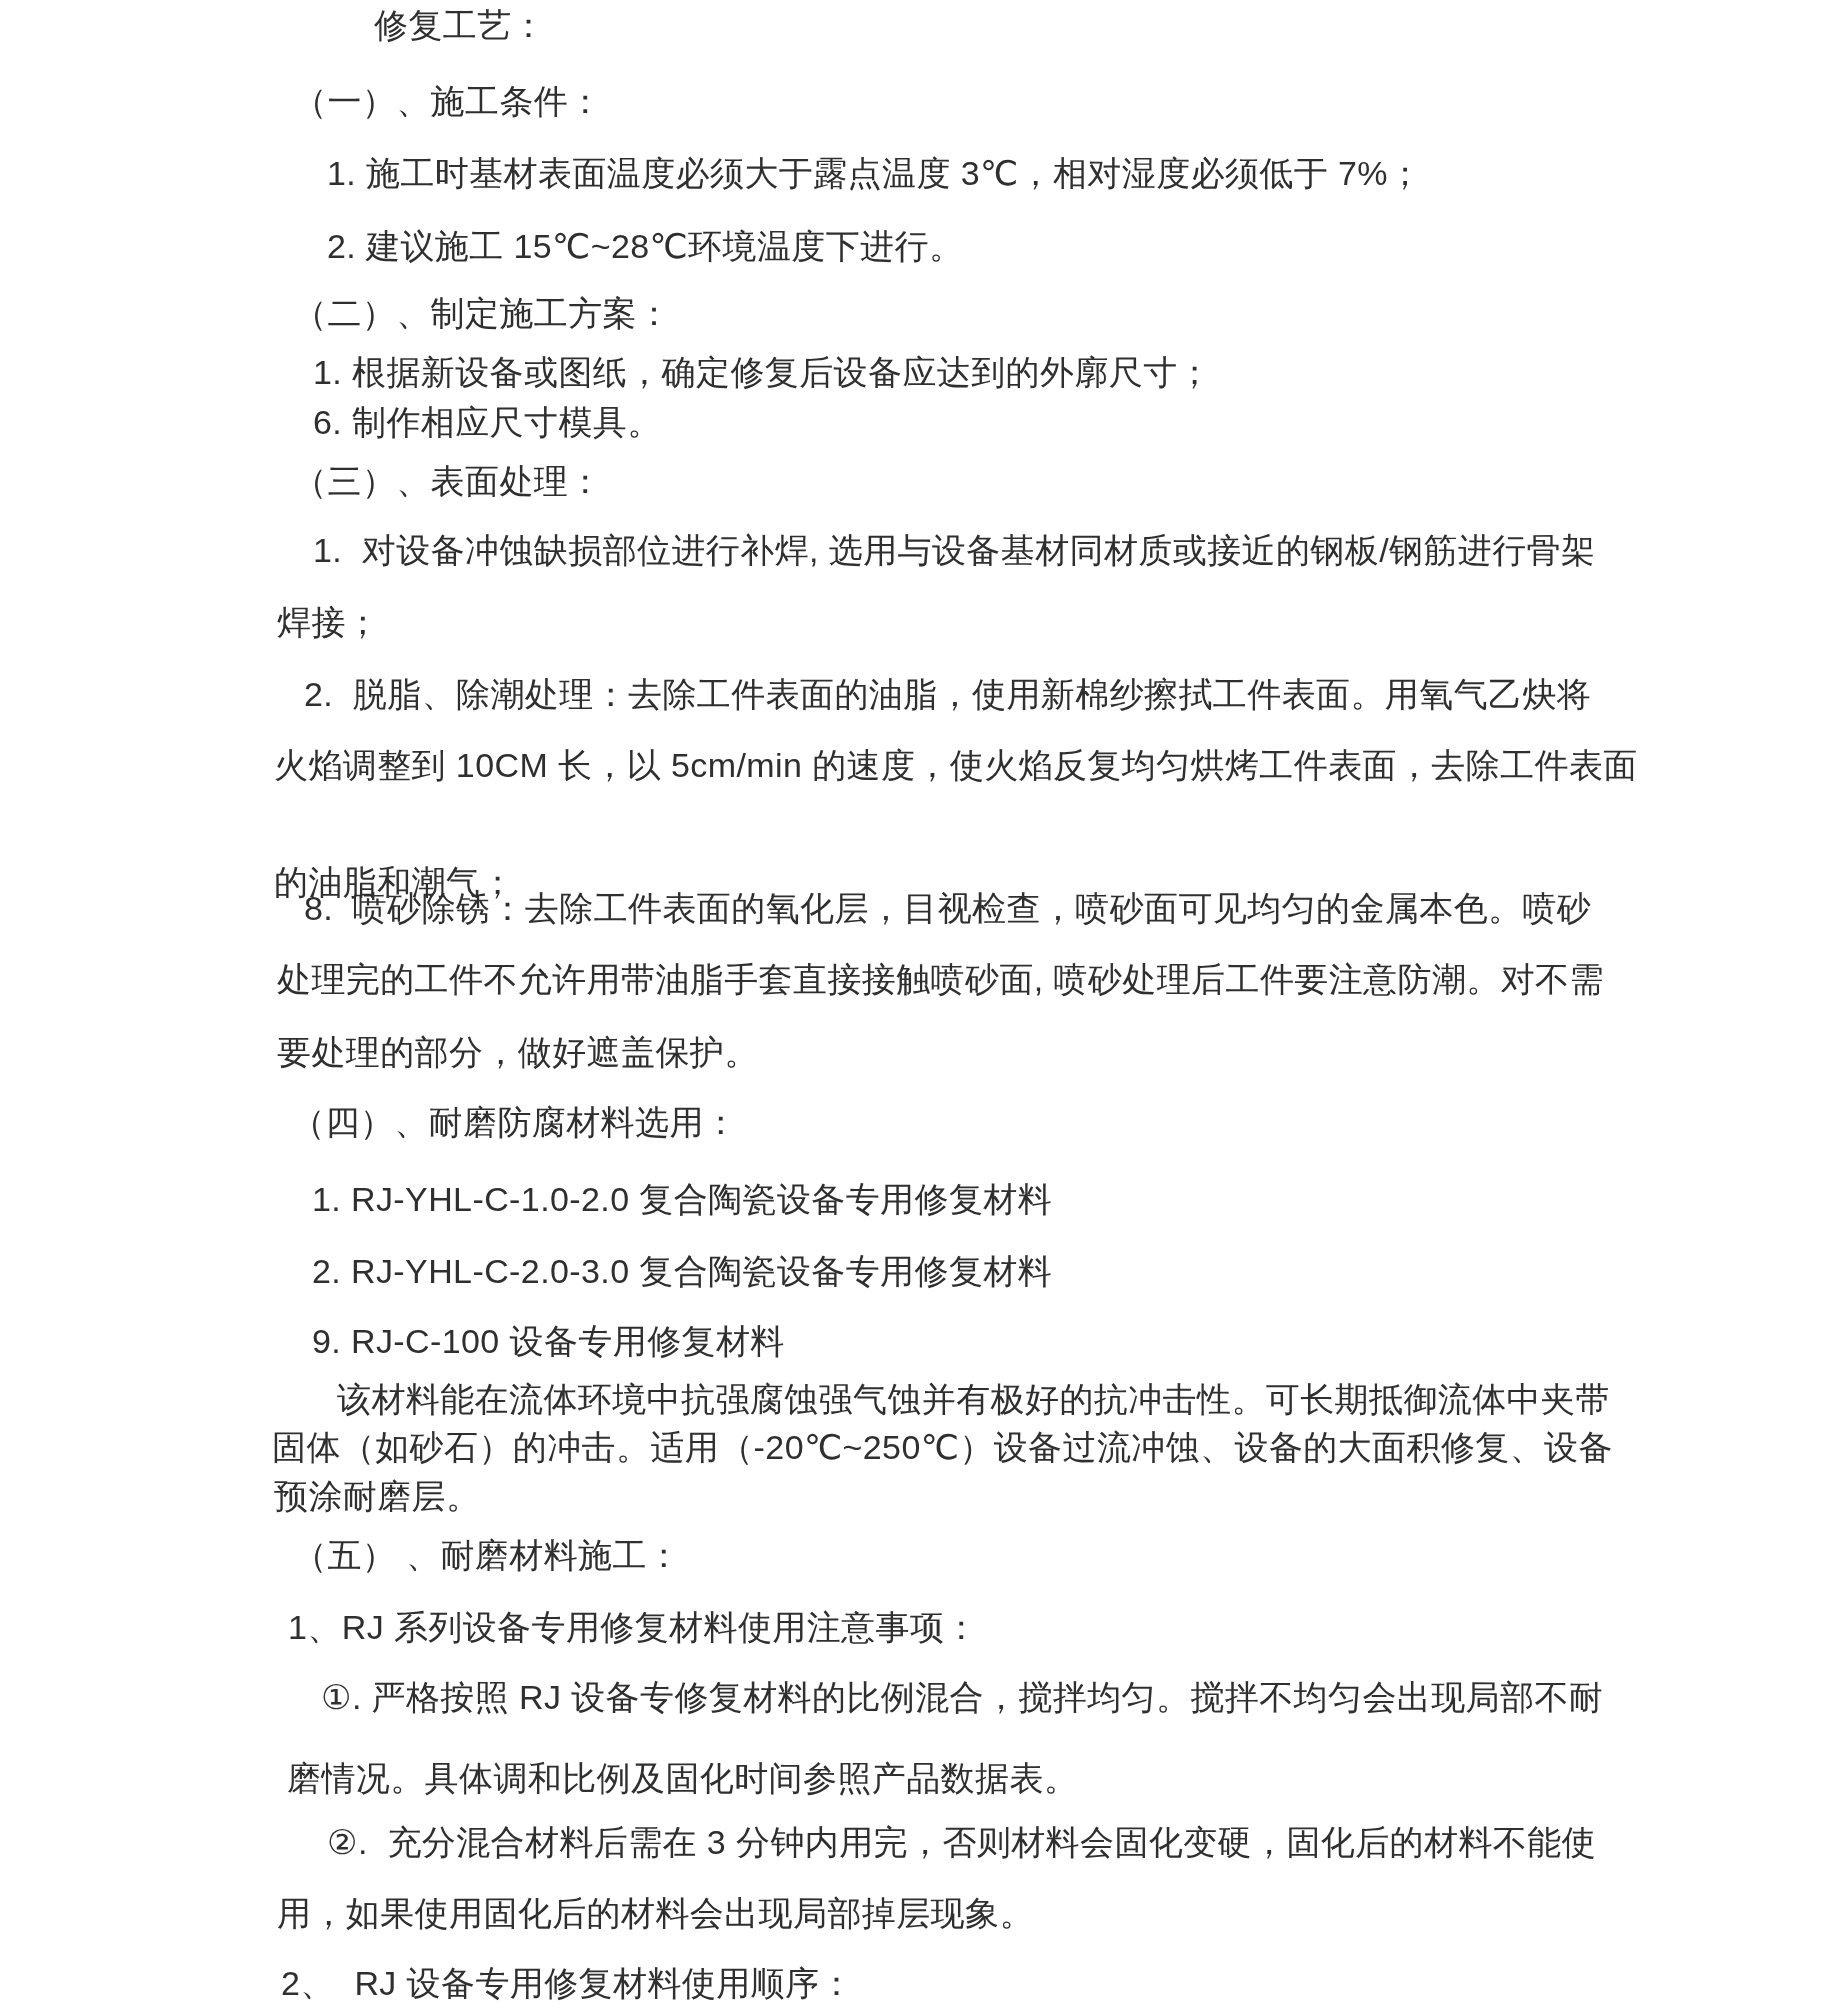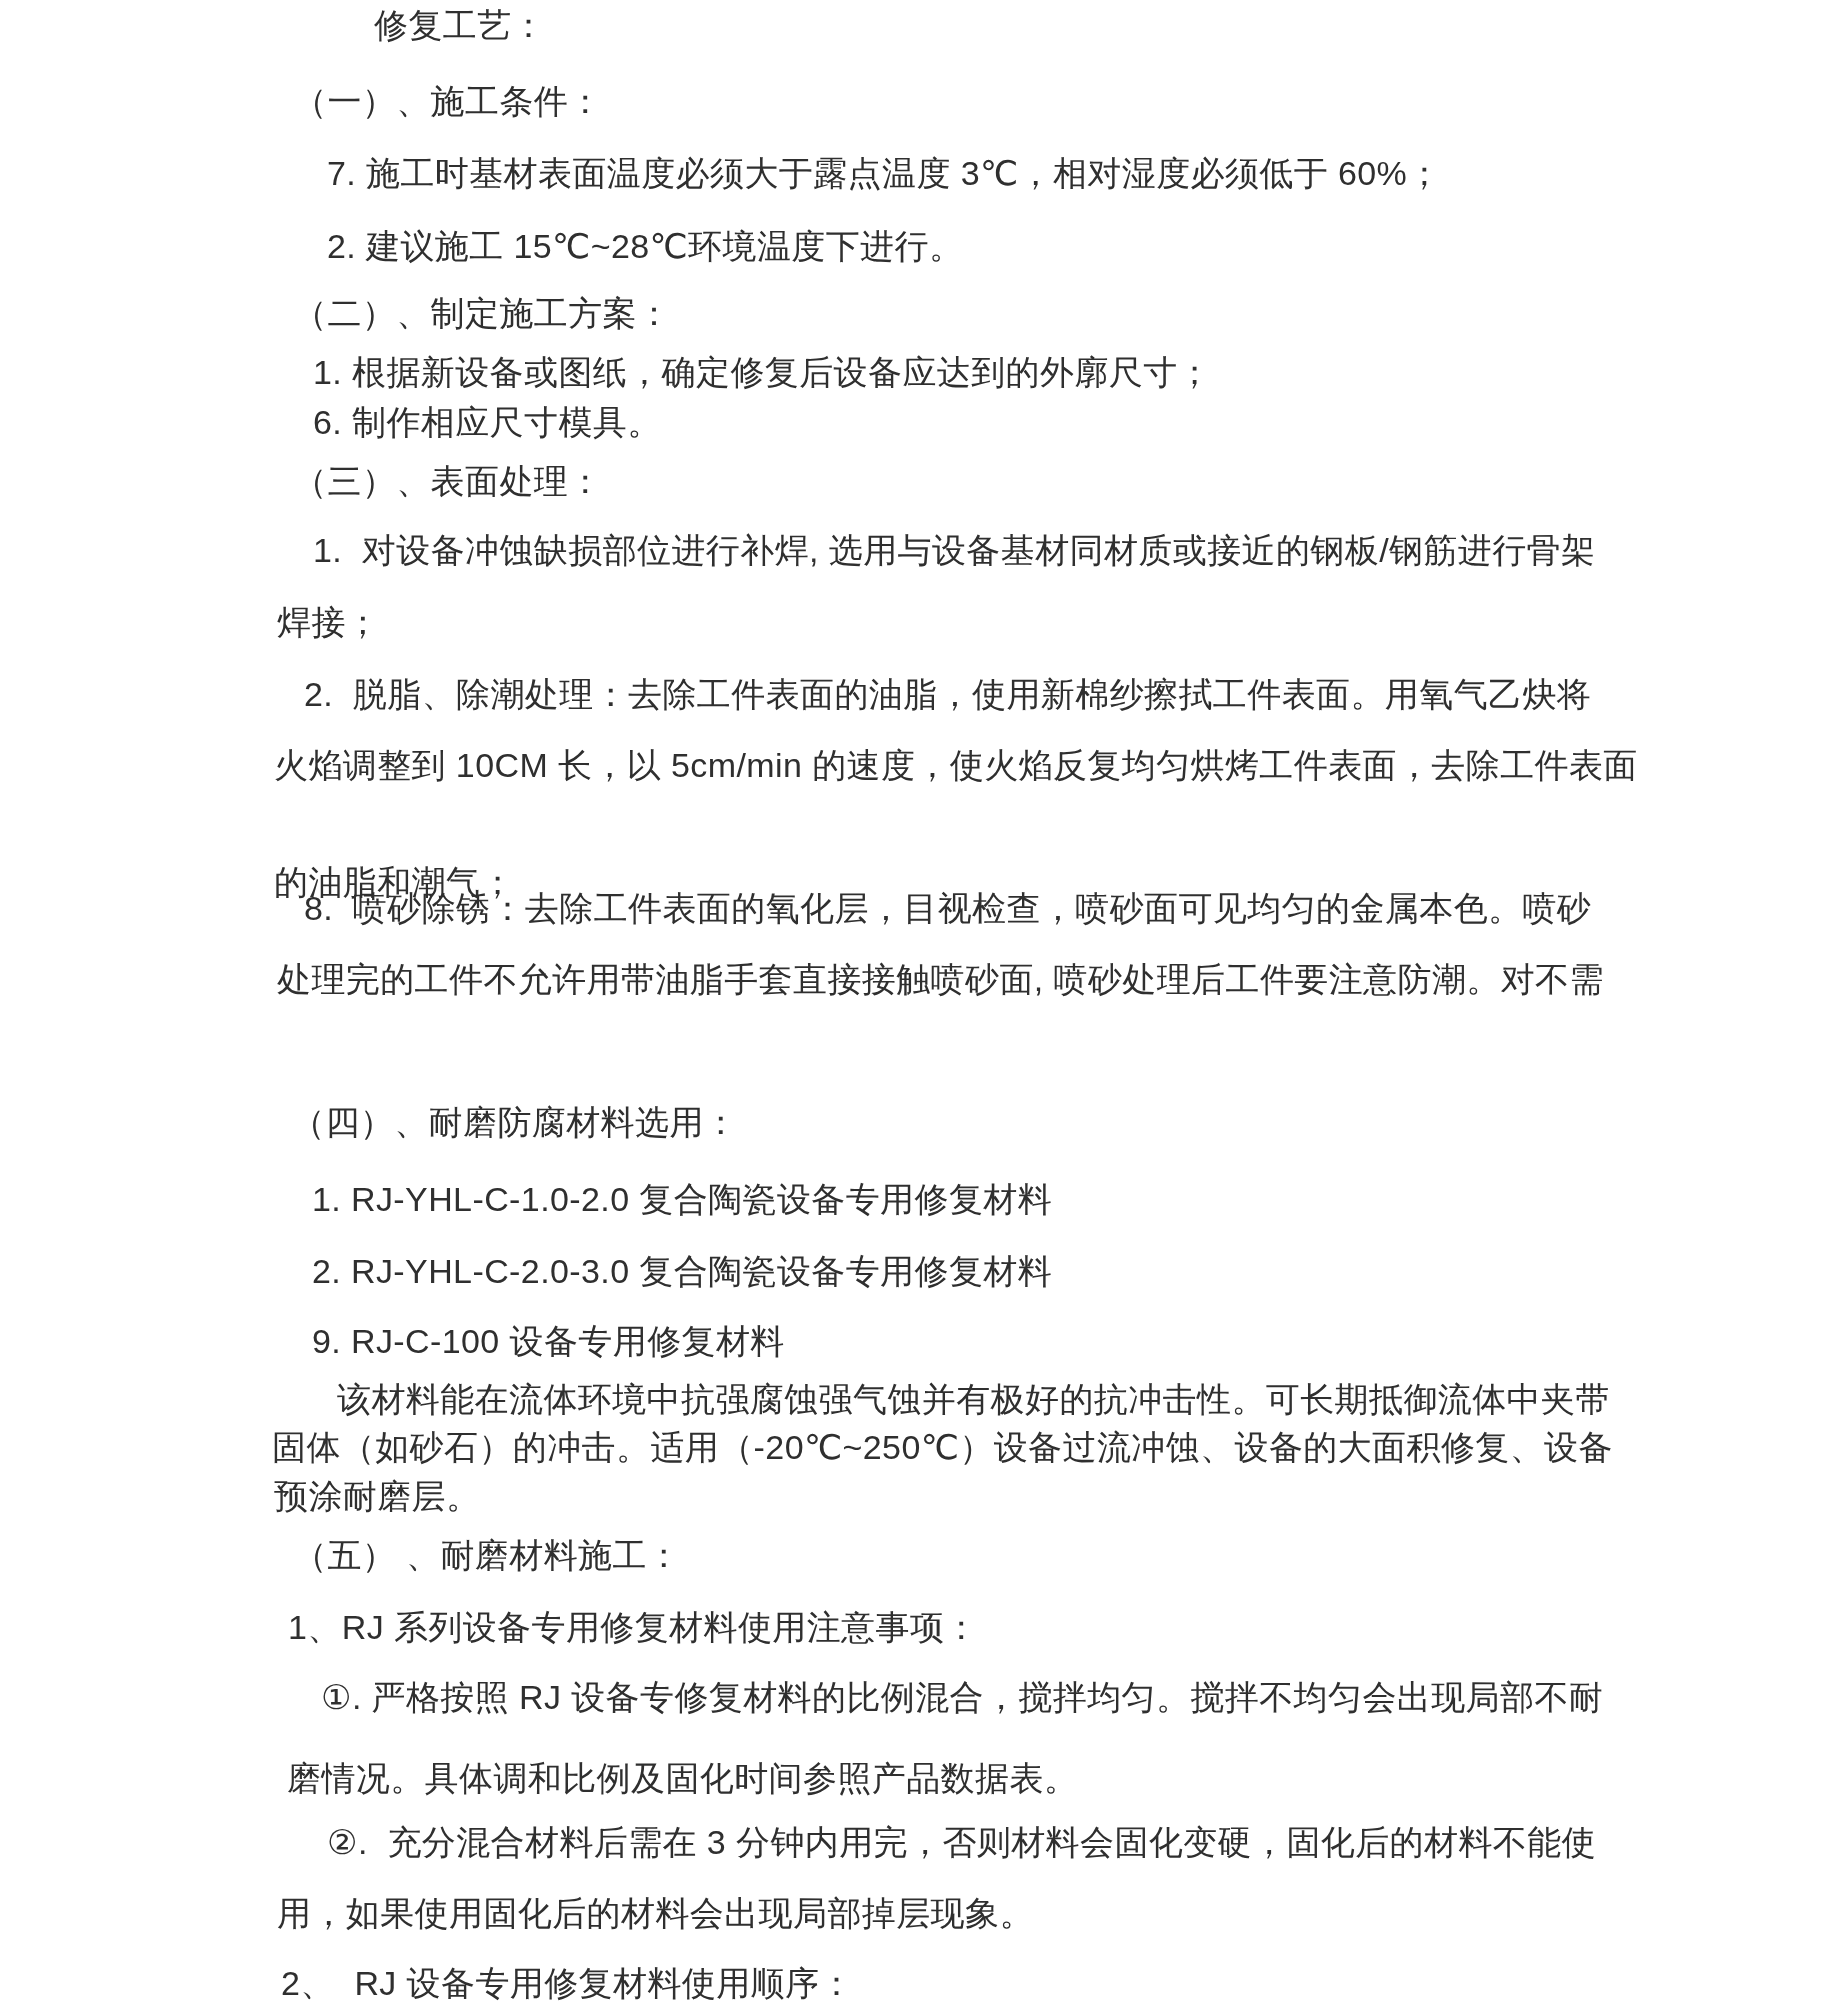--- a/index.html
+++ b/index.html
@@ -30,33 +30,34 @@
     color: #2f2f2f;
     font-weight: 500;
   }
 </style>
 </head>
 <body style="background: rgb(255, 255, 255);">
 
 <main class="page" style="color: rgb(47, 47, 47);">
   <div class="ln" style="top:5.9px;    left:374px">修复工艺：</div>
   <div class="ln" style="top:82px;  left:293px">（一）、施工条件：</div>
-  <div class="ln" style="top:154px;  left:327px">7. 施工时基材表面温度必须大于露点温度 3℃，相对湿度必须低于 60%；</div>
+  <div class="ln" style="top:154px;  left:327px">1. 施工时基材表面温度必须大于露点温度 3℃，相对湿度必须低于 7%；</div>
   <div class="ln" style="top:227px;  left:327px">2. 建议施工 15℃~28℃环境温度下进行。</div>
   <div class="ln" style="top:294px;  left:293px">（二）、制定施工方案：</div>
   <div class="ln" style="top:353px;  left:313px">1. 根据新设备或图纸，确定修复后设备应达到的外廓尺寸；</div>
   <div class="ln" style="top:403px;  left:313px">6. 制作相应尺寸模具。</div>
   <div class="ln" style="top:462px;  left:293px">（三）、表面处理：</div>
   <div class="ln" style="top:531px;  left:313px">1.  对设备冲蚀缺损部位进行补焊, 选用与设备基材同材质或接近的钢板/钢筋进行骨架</div>
   <div class="ln" style="top:603px;  left:277px">焊接；</div>
   <div class="ln" style="top:675px;  left:304px">2.  脱脂、除潮处理：去除工件表面的油脂，使用新棉纱擦拭工件表面。用氧气乙炔将</div>
   <div class="ln" style="top:746px; left:274px">火焰调整到 10CM 长，以 5cm/min 的速度，使火焰反复均匀烘烤工件表面，去除工件表面</div>
   <div class="ln" style="top:863px; left:274px">的油脂和潮气；</div>
   <div class="ln" style="top:889px; left:304px">8.  喷砂除锈：去除工件表面的氧化层，目视检查，喷砂面可见均匀的金属本色。喷砂</div>
   <div class="ln" style="top:960px; left:277px">处理完的工件不允许用带油脂手套直接接触喷砂面, 喷砂处理后工件要注意防潮。对不需</div>
+  <div class="ln" style="top:1033px; left:277px">要处理的部分，做好遮盖保护。</div>
   <div class="ln" style="top:1103px; left:291px">（四）、耐磨防腐材料选用：</div>
   <div class="ln" style="top:1180px; left:312px">1. RJ-YHL-C-1.0-2.0 复合陶瓷设备专用修复材料</div>
   <div class="ln" style="top:1252px; left:312px">2. RJ-YHL-C-2.0-3.0 复合陶瓷设备专用修复材料</div>
   <div class="ln" style="top:1322px; left:312px">9. RJ-C-100 设备专用修复材料</div>
   <div class="ln" style="top:1380px; left:337px">该材料能在流体环境中抗强腐蚀强气蚀并有极好的抗冲击性。可长期抵御流体中夹带</div>
   <div class="ln" style="top:1428px; left:272px">固体（如砂石）的冲击。适用（-20℃~250℃）设备过流冲蚀、设备的大面积修复、设备</div>
   <div class="ln" style="top:1477px; left:274px">预涂耐磨层。</div>
   <div class="ln" style="top:1536px; left:293px">（五） 、耐磨材料施工：</div>
   <div class="ln" style="top:1608px; left:288px">1、RJ 系列设备专用修复材料使用注意事项：</div>
   <div class="ln" style="top:1678px; left:321px">①. 严格按照 RJ 设备专修复材料的比例混合，搅拌均匀。搅拌不均匀会出现局部不耐</div>

